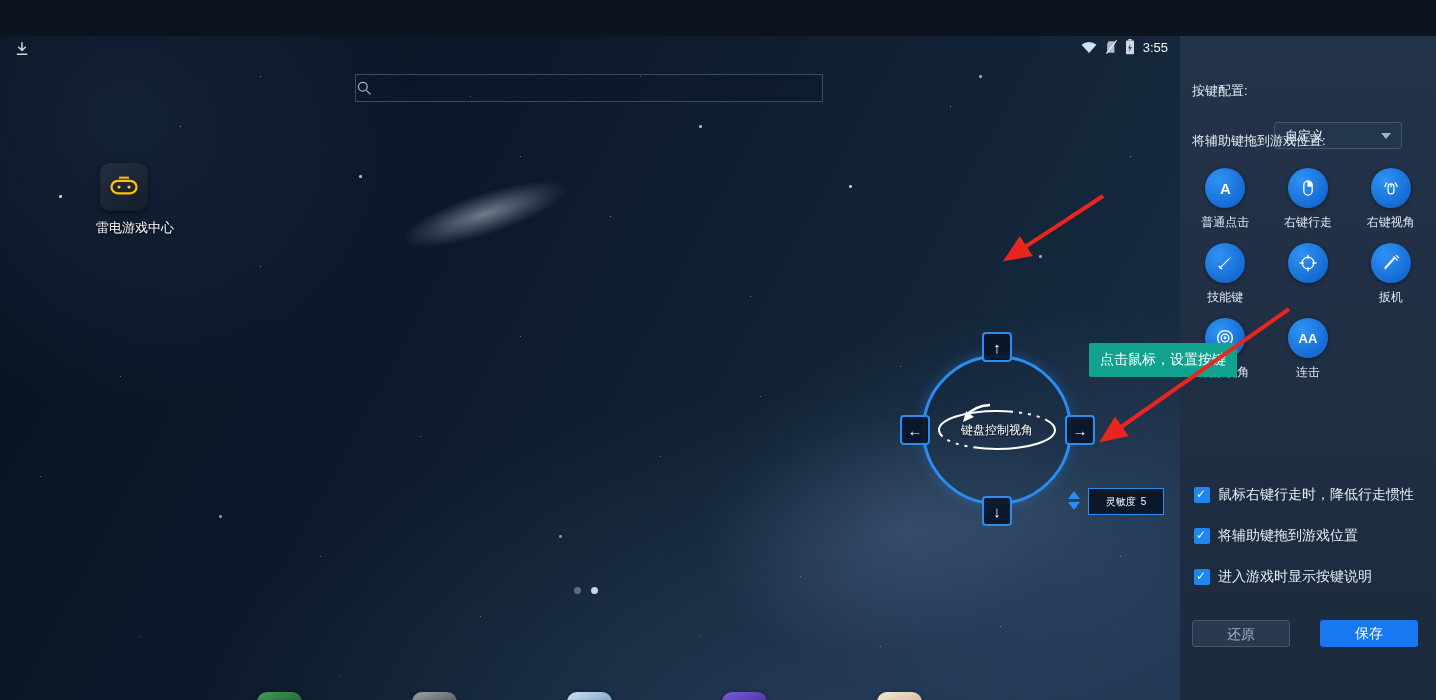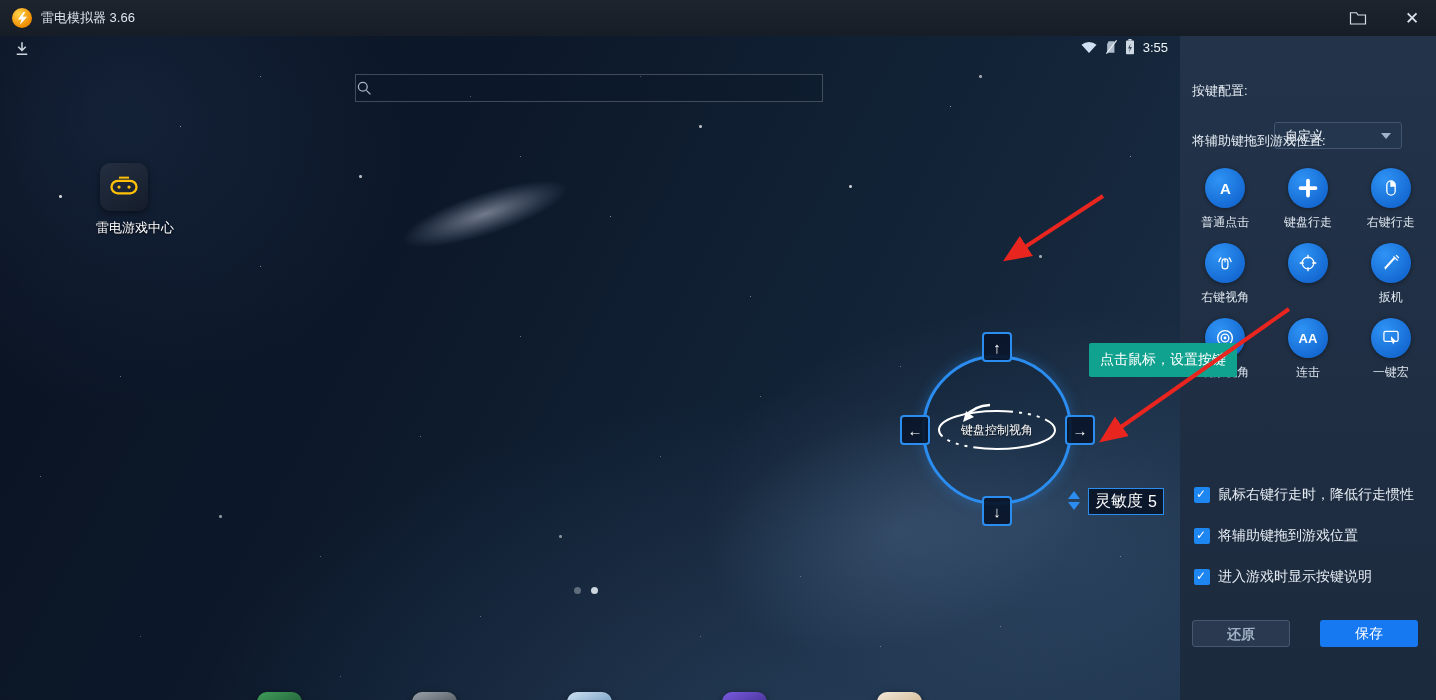--- a/index.html
+++ b/index.html
@@ -68,21 +68,21 @@
   .dir-up { left:982px; top:296px; } .dir-down { left:982px; top:460px; }
   .dir-left { left:900px; top:379px; } .dir-right { left:1065px; top:379px; }
   .vc-center-svg { position:absolute; left:922px; top:362px; }
   .vc-label { position:absolute; left:922px; top:386px; width:150px; text-align:center; color:#fff; font-size:12px; text-shadow:0 1px 2px rgba(0,0,0,.8); }
 
   
   .sens-stepper { position:absolute; left:1068px; top:455px; display:flex; flex-direction:column; gap:3px; cursor:pointer; }
   .tri-up { width:0; height:0; border-left:6px solid transparent; border-right:6px solid transparent; border-bottom:8px solid #2b8df0; }
   .tri-down { width:0; height:0; border-left:6px solid transparent; border-right:6px solid transparent; border-top:8px solid #2b8df0; }
   .sens-box { position:absolute; left:1088px; top:452px; width:76px; height:27px; border:1px solid #2b8df0; background:rgba(7,17,34,.85);
-    color:#fff; font-size:16px; display:flex; align-items:center; justify-content:center; gap:5px; }
+    color:#fff; font-size:10px; display:flex; align-items:center; justify-content:center; gap:5px; }
 
   
   .dots { position:absolute; left:574px; top:551px; display:flex; gap:10px; }
   .dot { width:7px; height:7px; border-radius:50%; }
   .dot.d1 { background:#5f6c7b; } .dot.d2 { background:#cdd5dd; }
 
   
   .dock { position:absolute; left:0; bottom:8px; width:1180px; }
   .dock-item { position:absolute; width:150px; text-align:center; cursor:pointer; }
   .dock-icon { position:relative; width:45px; height:45px; margin:0 auto; border-radius:10px; box-shadow:0 2px 6px rgba(0,0,0,.55); }
@@ -109,52 +109,35 @@
   .tool-label { margin-top:6px; color:#dfe7ef; font-size:12px; white-space:nowrap; }
 
   .options { position:absolute; left:14px; top:450px; }
   .option { display:flex; align-items:center; margin-bottom:23px; cursor:pointer; }
   .option .box { position:relative; width:16px; height:16px; border-radius:2px; background:#1e86f0; flex:0 0 16px; }
   .option.checked .box::after { content:"✓"; position:absolute; left:2px; top:0px; color:#fff; font-size:12px; font-weight:bold; }
   .option .opt-label { margin-left:8px; color:#e6edf4; font-size:14px; white-space:nowrap; }
 
   .panel-btns { position:absolute; left:0; top:584px; width:256px; }
   .btn { position:absolute; width:98px; height:27px; border-radius:3px; font-size:14px; text-align:center; line-height:27px; cursor:pointer; }
-  .btn-restore { left:12px; background:#2a3950; border:1px solid #46586f; color:#9fb0c2;font-weight:bold; }
+  .btn-restore { left:12px; background:#2a3950; border:1px solid #46586f; color:#9fb0c2; }
   .btn-save { right:18px; background:#1779f2; color:#fff; }
 
   
   .tooltip { position:absolute; left:1089px; top:343px; width:148px; height:34px; background:#10a28e; color:#fff;
     font-size:14px; display:flex; align-items:center; justify-content:center; z-index:40; border-radius:2px; }
   .red-arrows { position:absolute; left:0; top:0; z-index:50; pointer-events:none; }
 
   svg { display:block; }
 </style>
 </head>
 <body>
 
 <div class="stage">
 
-  <div class="titlebar">
-    <div class="logo">
-      <svg width="11" height="13" viewBox="0 0 12 14">
-          <path d="M7 0L1 8h4l-2 6 8-9H6l3-5z" fill="#fff"></path>
-        </svg>
-    </div>
-    <div class="title-text">雷电模拟器 3.66</div>
-    <div class="titlebar-spacer"></div>
-    <div class="tb-icon" style="margin-right:18px;">
-      <svg width="18" height="16" viewBox="0 0 24 20">
-          <path d="M2 3h8l2 3h10v12H2z" fill="none" stroke="#d7dee6" stroke-width="1.6"></path>
-        </svg>
-    </div>
-    <div class="tb-icon" style="margin-right:6px;">
-        <span class="close-x">✕</span>
-      </div>
-  </div>
 
   <div class="screen">
     <div class="galaxy"></div>
     <div class="nebula"></div>
     <div class="stars"></div>
 
     <div class="statusbar">
       <div class="dl-icon">
         <svg width="18" height="18" viewBox="0 0 24 24">
             <path d="M12 3v10M7 9l5 5 5-5" stroke="#cfd6dd" stroke-width="2" fill="none"></path>
@@ -276,44 +259,45 @@
     <div class="tools-grid">
       <div class="tool">
         <div class="tool-icon">
             <span class="glyph">A</span>
           </div>
         <div class="tool-label">普通点击</div>
       </div>
       <div class="tool">
         <div class="tool-icon">
           <svg width="20" height="20" viewBox="0 0 24 24">
-              <path d="M12 3v18M3 12h18" stroke="#fff" stroke-width="4.5" stroke-linecap="round"></path>
-            </svg>
-        </div>
-        <div class="tool-label">键盘行走</div>
-      </div>
-      <div class="tool">
-        <div class="tool-icon">
-          <svg width="20" height="20" viewBox="0 0 24 24">
               <rect x="7" y="3.5" width="10" height="17" rx="5" fill="none" stroke="#fff" stroke-width="1.6"></rect>
               <path d="M12 3.5v7" stroke="#fff" stroke-width="1.6"></path>
               <path d="M12 4.2h1a4 4 0 0 1 4 4v2.3h-5z" fill="#fff"></path>
             </svg>
         </div>
         <div class="tool-label">右键行走</div>
       </div>
       <div class="tool">
         <div class="tool-icon">
           <svg width="20" height="20" viewBox="0 0 24 24">
               <rect x="8.5" y="7" width="7" height="12" rx="3.5" fill="none" stroke="#fff" stroke-width="1.5"></rect>
               <path d="M12 7v4" stroke="#fff" stroke-width="1.5"></path>
               <path d="M4.5 11a9 9 0 0 1 3-5.5M19.5 11a9 9 0 0 0-3-5.5" stroke="#fff" stroke-width="1.5" fill="none"></path>
             </svg>
         </div>
         <div class="tool-label">右键视角</div>
+      </div>
+      <div class="tool">
+        <div class="tool-icon">
+          <svg width="20" height="20" viewBox="0 0 24 24">
+              <path d="M6 19L16.5 8.5 20 4l-4.5 3.5L5 18z" fill="#fff"></path>
+              <path d="M4.5 15.5l4 4" stroke="#fff" stroke-width="1.6"></path>
+            </svg>
+        </div>
+        <div class="tool-label">技能键</div>
       </div>
       <div class="tool">
         <div class="tool-icon">
           <svg width="20" height="20" viewBox="0 0 24 24">
               <circle cx="12" cy="12" r="7" fill="none" stroke="#fff" stroke-width="1.6"></circle>
               <path d="M12 2v5M12 17v5M2 12h5M17 12h5" stroke="#fff" stroke-width="1.6"></path>
             </svg>
         </div>
         <div class="tool-label"></div>
       </div>
@@ -334,29 +318,20 @@
               <circle cx="12" cy="12" r="1.6" fill="#fff"></circle>
             </svg>
         </div>
         <div class="tool-label">观察视角</div>
       </div>
       <div class="tool">
         <div class="tool-icon">
             <span class="glyph" style="font-size:13px;">AA</span>
           </div>
         <div class="tool-label">连击</div>
-      </div>
-      <div class="tool">
-        <div class="tool-icon">
-          <svg width="20" height="20" viewBox="0 0 24 24">
-              <rect x="3.5" y="4" width="17" height="12" rx="2" fill="none" stroke="#fff" stroke-width="1.5"></rect>
-              <path d="M12 10l6.5 6.5-2.6.7-1.3 2.5-2.6-6.2z" fill="#fff"></path>
-            </svg>
-        </div>
-        <div class="tool-label">一键宏</div>
       </div>
     </div>
 
     <div class="options">
       <div class="option checked">
         <span class="box"></span>
         <span class="opt-label">鼠标右键行走时，降低行走惯性</span>
       </div>
       <div class="option checked">
         <span class="box"></span>

